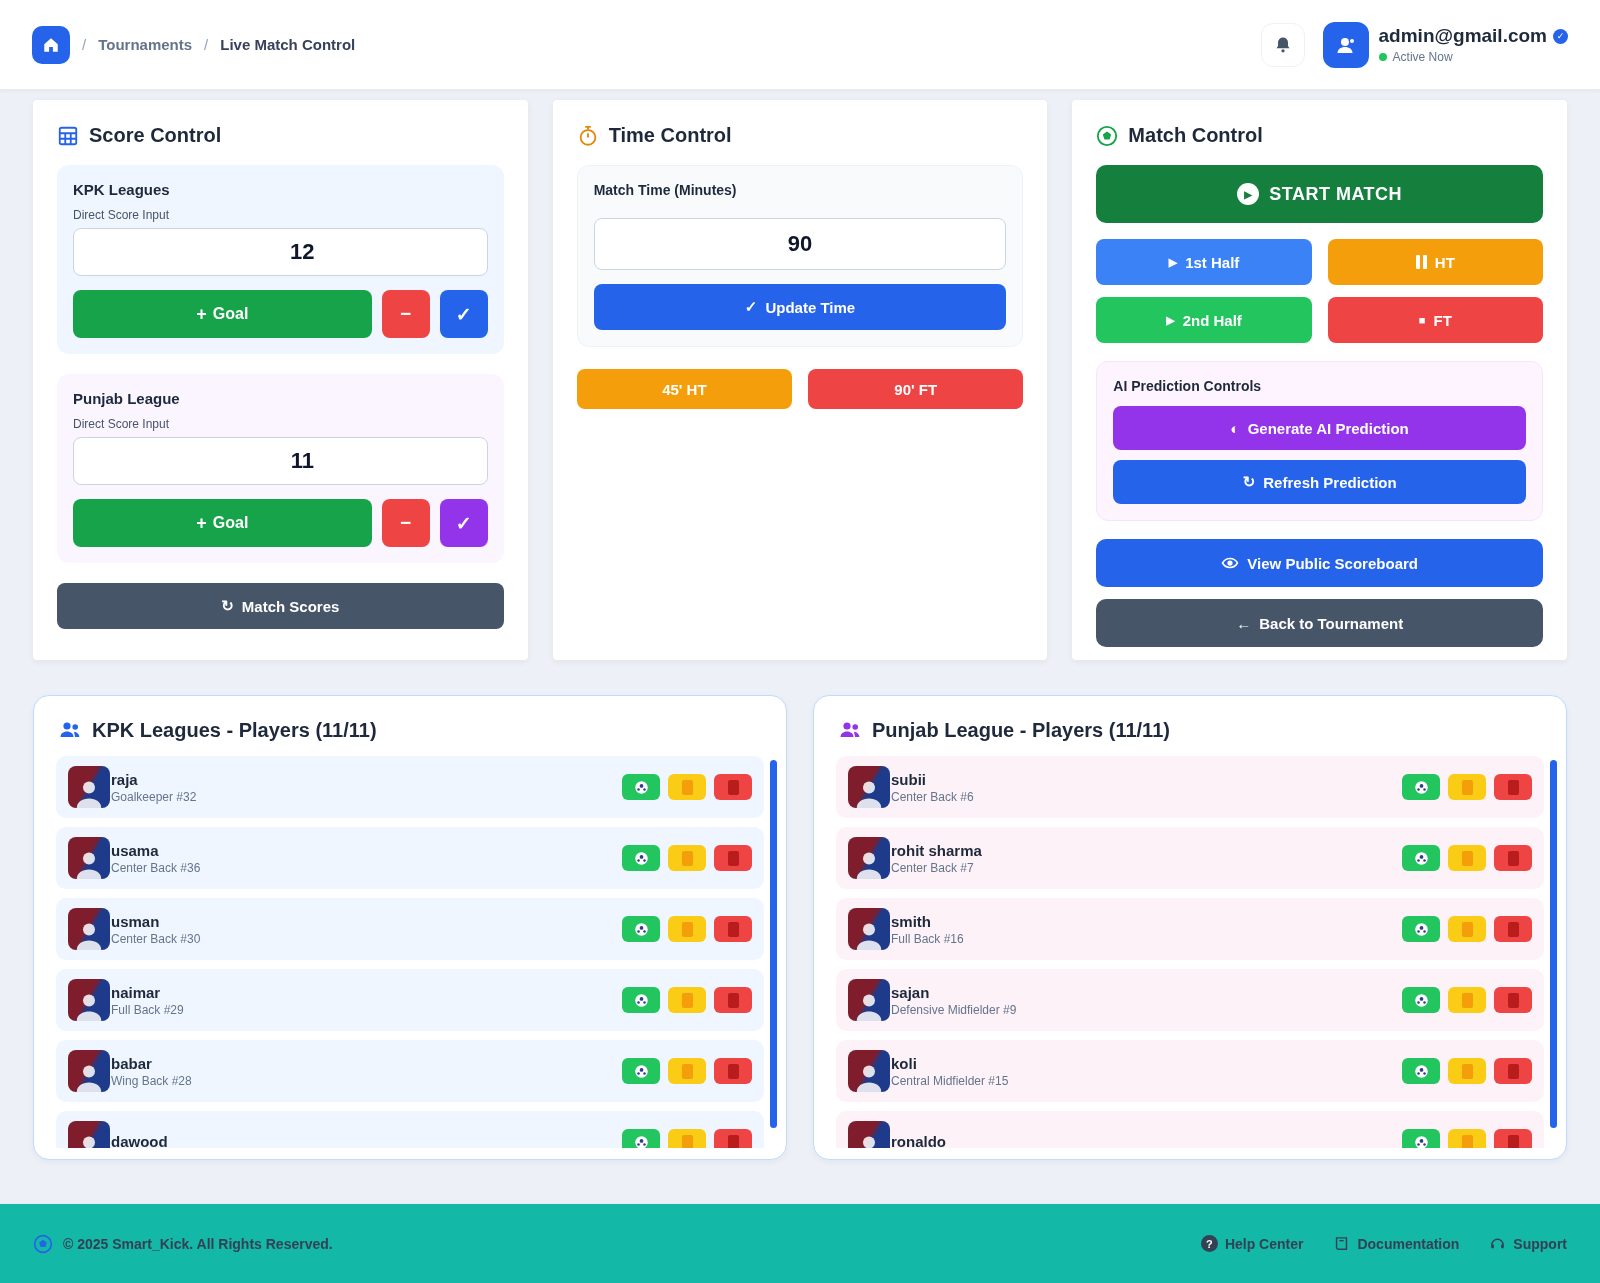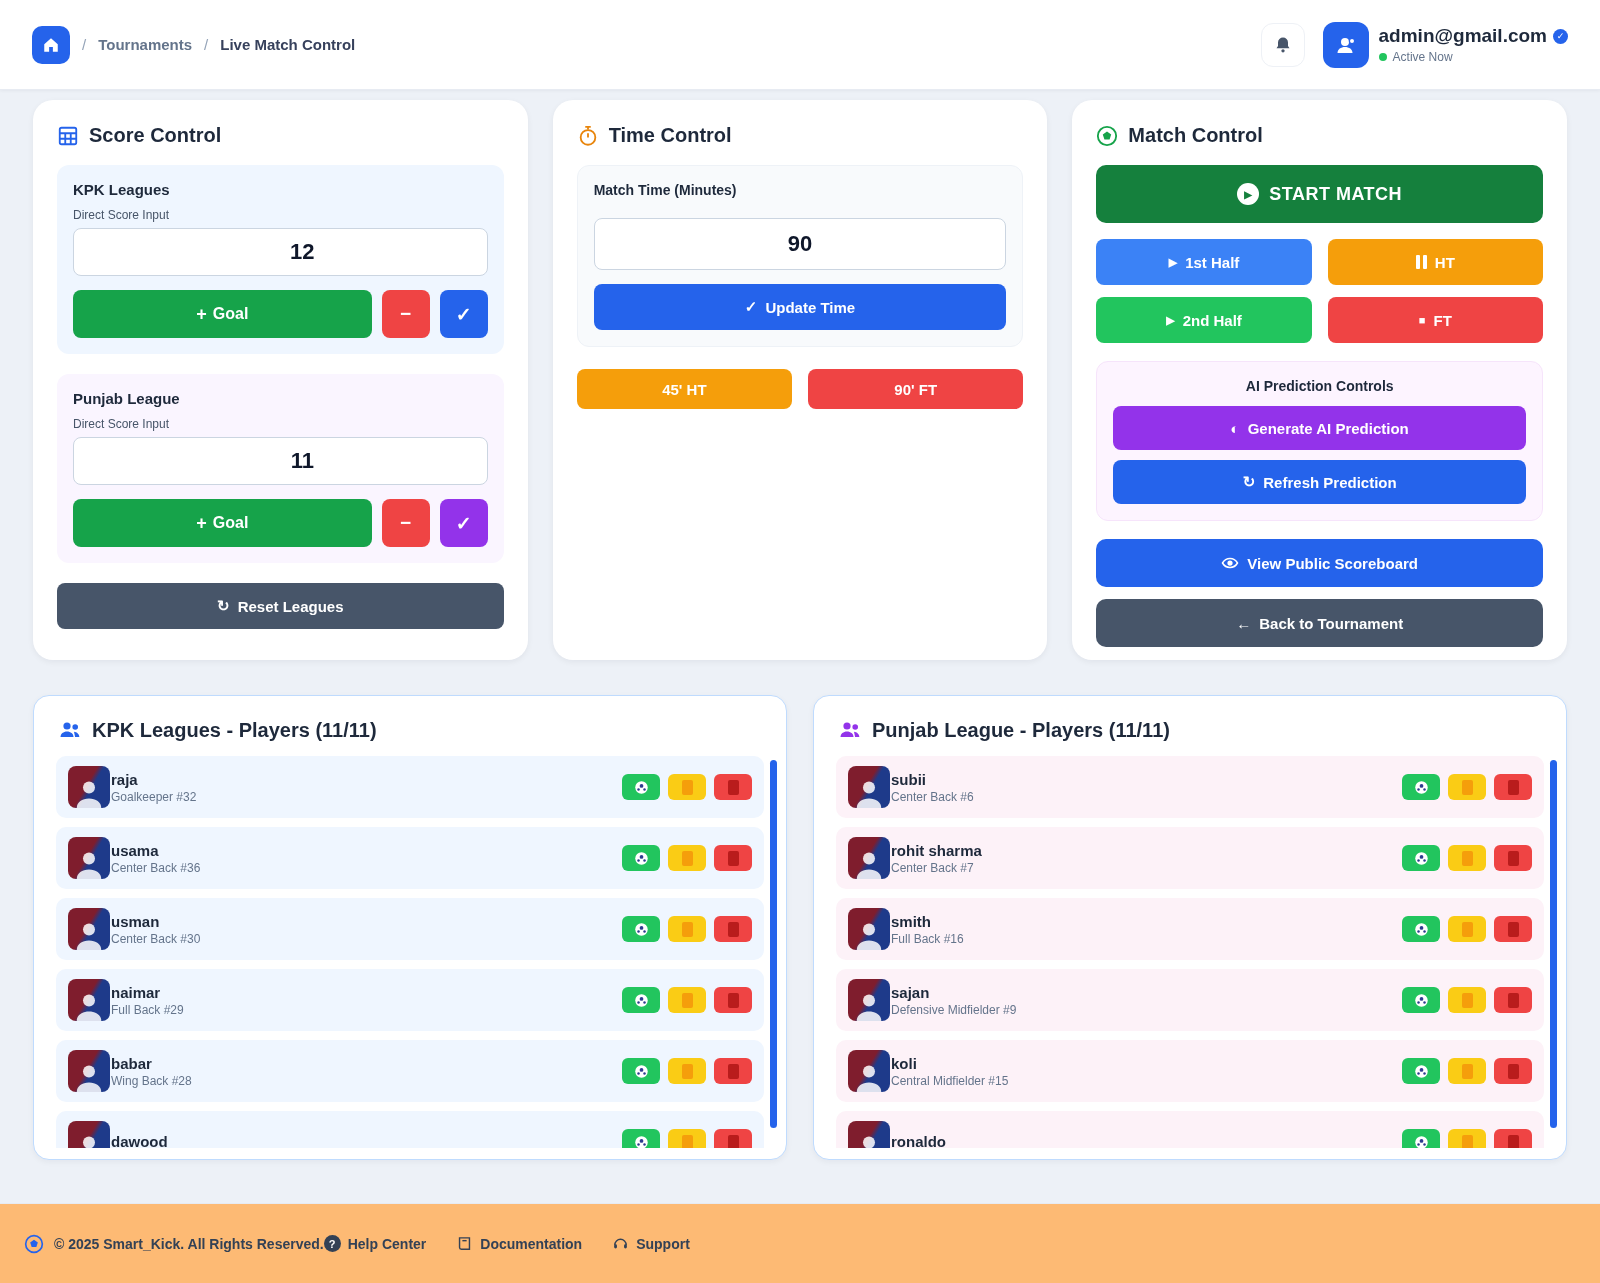--- a/index.html
+++ b/index.html
@@ -45,21 +45,21 @@
     font-size:9px; display:flex; align-items:center; justify-content:center;
   }
   .user-status-row { display:flex; align-items:center; gap:6px; }
   .status-dot { width:8px; height:8px; border-radius:50%; background:#22c55e; }
   .user-status { font-size:12px; color:#64748b; }
 
   
   .main { padding:10px 33px 0; }
   .top-row { display:flex; gap:25px; height:560px; }
   .card {
-    background:#fff; border-radius:20px; flex:1;
+    background:#fff; border-radius:4px; flex:1;
     box-shadow:0 2px 6px rgba(15,23,42,.06);
     position:relative; overflow:hidden;
   }
   .card-header {
     display:flex; align-items:center; gap:10px; padding:24px 24px 18px;
     font-size:20px; font-weight:bold; color:#1e293b;
   }
   .icon-box { display:flex; align-items:center; justify-content:center; }
 
   
@@ -132,21 +132,21 @@
   .half-grid button {
     height:46px; border-radius:8px; color:#fff; font-size:15px; font-weight:bold;
     display:flex; align-items:center; justify-content:center; gap:8px;
   }
   .b-1st { background:#3b82f6; } .b-ht { background:#f59e0b; }
   .b-2nd { background:#22c55e; } .b-ft { background:#ef4444; }
   .glyph-sm { font-size:11px; }
   .pause-bars { display:flex; gap:3px; }
   .pause-bars i { display:block; width:4px; height:14px; background:#fff; border-radius:1px; }
   .ai-box { margin-top:18px; background:#fdf4ff; border:1px solid #f6e4fb; border-radius:12px; padding:16px; }
-  .ai-title { font-size:14px; font-weight:bold; color:#1e293b; margin-bottom:12px;text-align:center; }
+  .ai-title { font-size:14px; font-weight:bold; color:#1e293b; margin-bottom:12px; }
   .ai-gen, .ai-ref {
     width:100%; height:44px; border-radius:8px; color:#fff; font-size:15px; font-weight:bold;
     display:flex; align-items:center; justify-content:center; gap:8px;
   }
   .ai-gen { background:#9333ea; }
   .ai-ref { background:#2563eb; margin-top:10px; }
   .scoreboard-btn {
     margin-top:18px; width:100%; height:48px; background:#2563eb; border-radius:10px;
     color:#fff; font-size:15px; font-weight:bold;
     display:flex; align-items:center; justify-content:center; gap:8px;
@@ -192,23 +192,23 @@
   .cardshape { display:block; width:11px; height:15px; border-radius:2px; }
   .cardshape.yc { background:#f59e0b; }
   .cardshape.rc { background:#b91c1c; }
   .scrollbar {
     position:absolute; top:64px; right:9px; width:7px; height:368px;
     background:#2563eb; border-radius:4px;
   }
 
   
   .footer {
-    position:absolute; left:0; right:0; bottom:0; height:80px; background:#fdba74;
+    position:absolute; left:0; right:0; bottom:0; height:80px; background:#14b8a6;
     border-top:1px solid #e7ebf2; display:flex; align-items:center;
-    padding:0 24px;
+    justify-content:space-between; padding:0 33px;
   }
   .footer-left { display:flex; align-items:center; gap:10px; }
   .footer-copy { font-size:14px; font-weight:bold; color:#334155; }
   .footer-links { display:flex; align-items:center; gap:30px; }
   .footer-link { display:flex; align-items:center; gap:7px; font-size:14px; font-weight:bold; color:#334155; cursor:pointer; }
   .q-circle {
     width:17px; height:17px; border-radius:50%; background:#334155; color:#fff;
     font-size:11px; font-weight:bold; display:flex; align-items:center; justify-content:center;
   }
 </style>
@@ -309,21 +309,21 @@
               <span>−</span>
             </button>
           <button class="sq-btn check-punjab">
               <span>✓</span>
             </button>
         </div>
       </div>
 
       <button class="reset-btn">
         <span>↻</span>
-        <span>Reset Leagues</span>
+        <span>Match Scores</span>
       </button>
     </div>
 
     <div class="card">
       <div class="card-header">
         <span class="icon-box">
           <svg width="22" height="22" viewBox="0 0 24 24" fill="none" stroke="#e8850c" stroke-width="2">
               <circle cx="12" cy="13.5" r="8"></circle>
               <line x1="12" y1="13.5" x2="12" y2="9"></line>
               <line x1="9" y1="2" x2="15" y2="2"></line>

